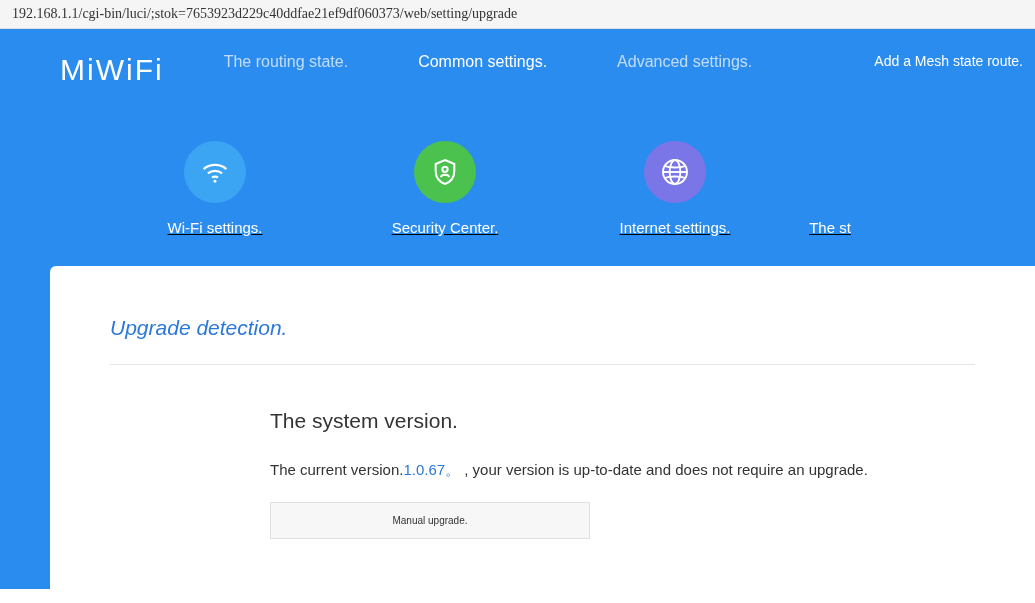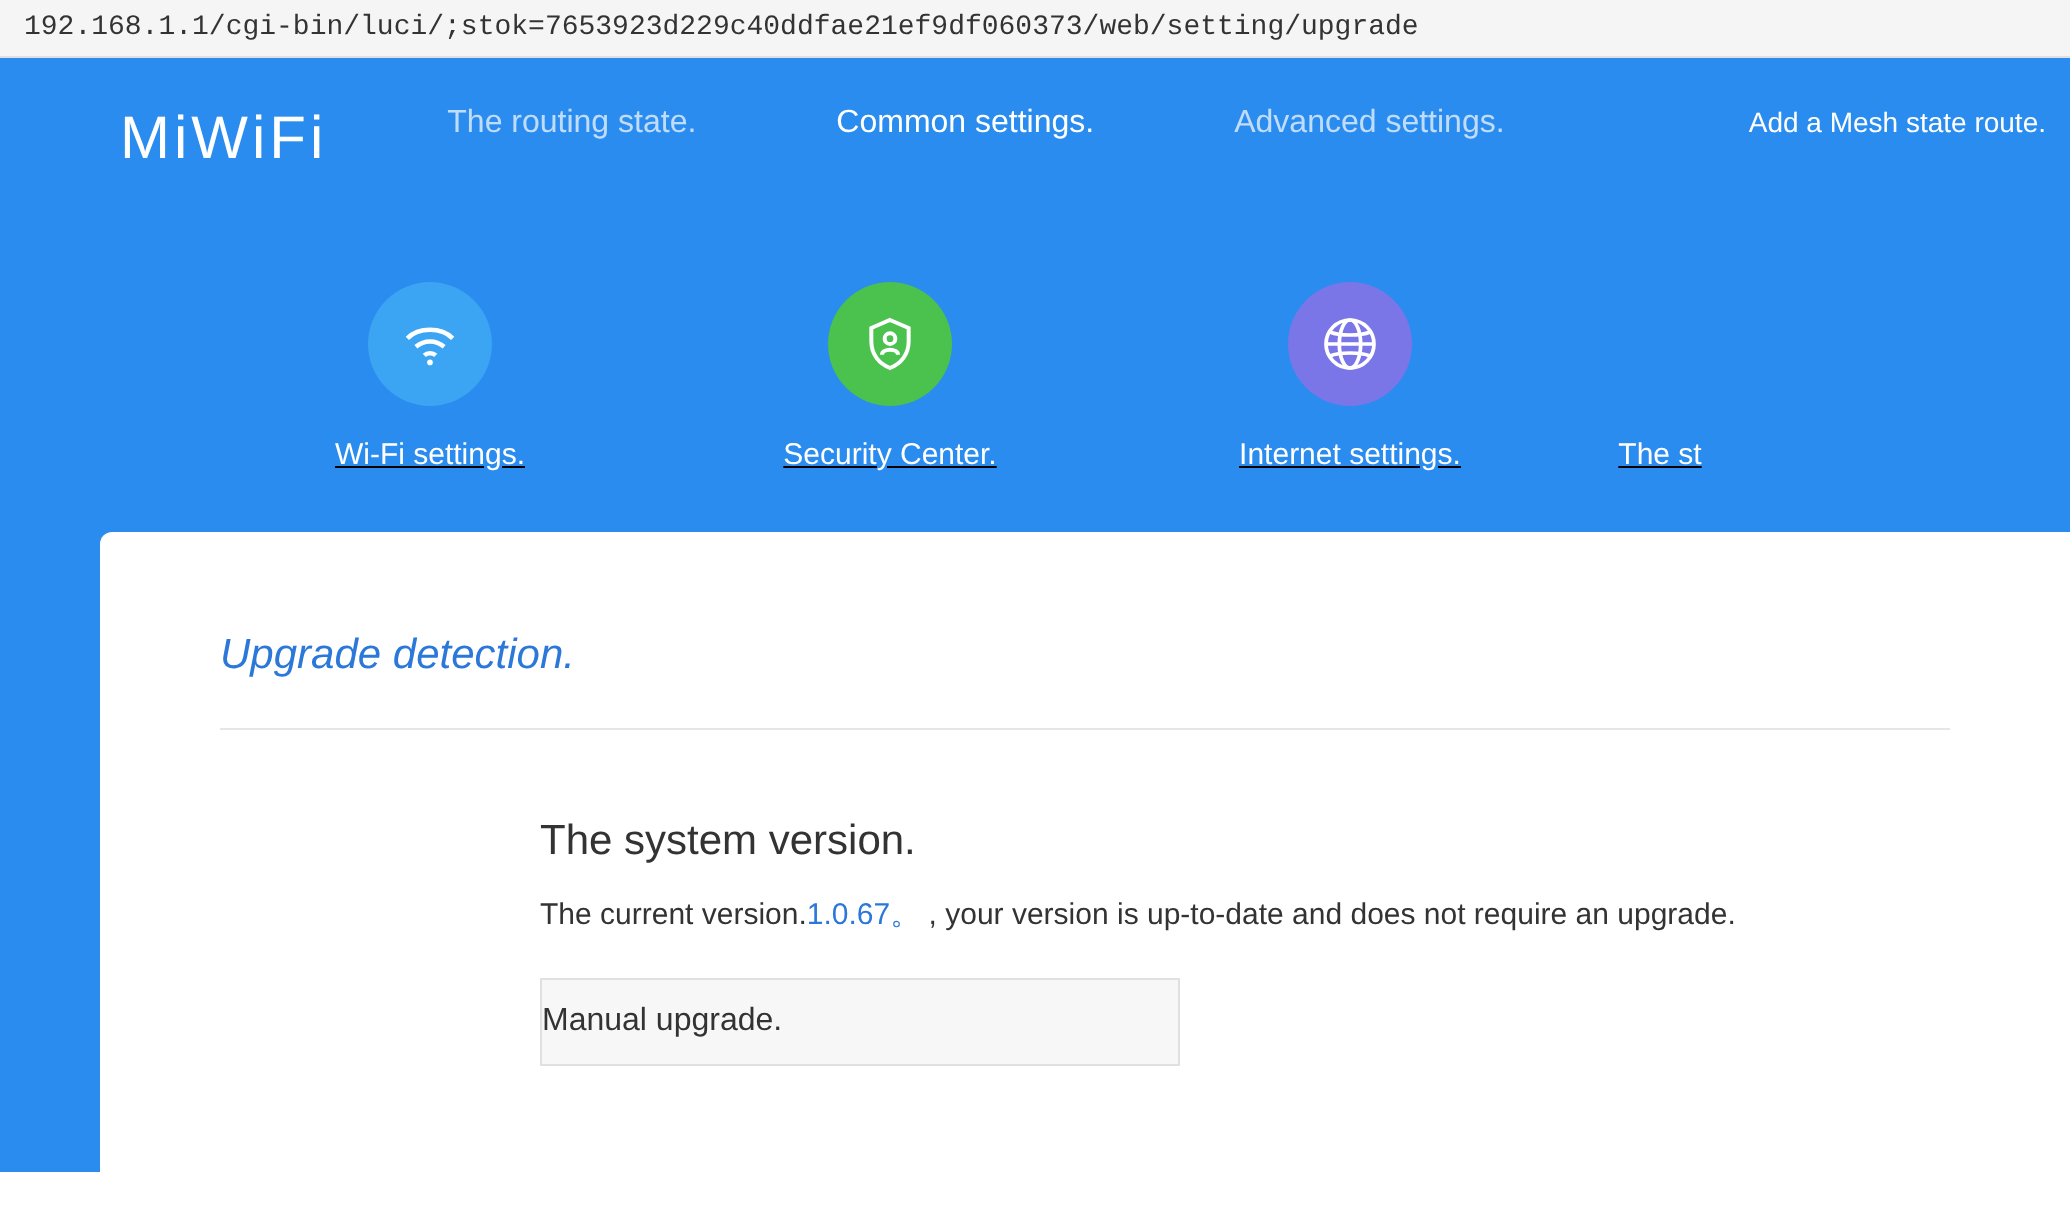--- a/index.html
+++ b/index.html
@@ -4,21 +4,21 @@
   <style>
     * { margin: 0; padding: 0; box-sizing: border-box; }
     body { font-family: "Segoe UI", Arial, sans-serif; background: #fff; overflow-x: hidden; }
 
     .url-bar {
       background: #f5f5f5;
       padding: 6px 12px;
       font-size: 14px;
       color: #333;
       border-bottom: 1px solid #e0e0e0;
-      font-family: Liberation Mono, monospace;
+      font-family: Liberation Serif, serif;
     }
 
     .main-area { background: #2b8cef; }
 
     .top-nav {
       display: flex;
       padding: 24px 0 24px 60px;
       color: #fff;
       font-size: 17px;
     }
@@ -90,32 +90,32 @@
     .section-title {
       color: #2b78d9;
       font-size: 21px;
       padding-bottom: 24px;
       border-bottom: 1px solid #e6e6e6;
       margin-bottom: 44px;
       font-style: italic;
     }
 
     .content { margin-left: 160px; }
-    .sys-title { font-size: 21px; color: #333; margin-bottom: 15px; }
+    .sys-title { font-size: 21px; color: #333; margin-bottom: 28px; }
     .version-line { font-size: 15px; color: #333; margin-bottom: 22px; }
     .version-num { color: #2b78d9; }
 
     .manual-btn {
       width: 320px;
       padding: 12px 0;
       background: #f7f7f7;
       border: 1px solid #e0e0e0;
-      text-align: left;
+      text-align: center;
       cursor: pointer;
-      font-size: 16px;
+      font-size: 10px;
       color: #333;
     }
 
     svg { display: block; }
   </style>
 </head>
 <body>
 
 <div class="url-bar">192.168.1.1/cgi-bin/luci/;stok=7653923d229c40ddfae21ef9df060373/web/setting/upgrade</div>
 

